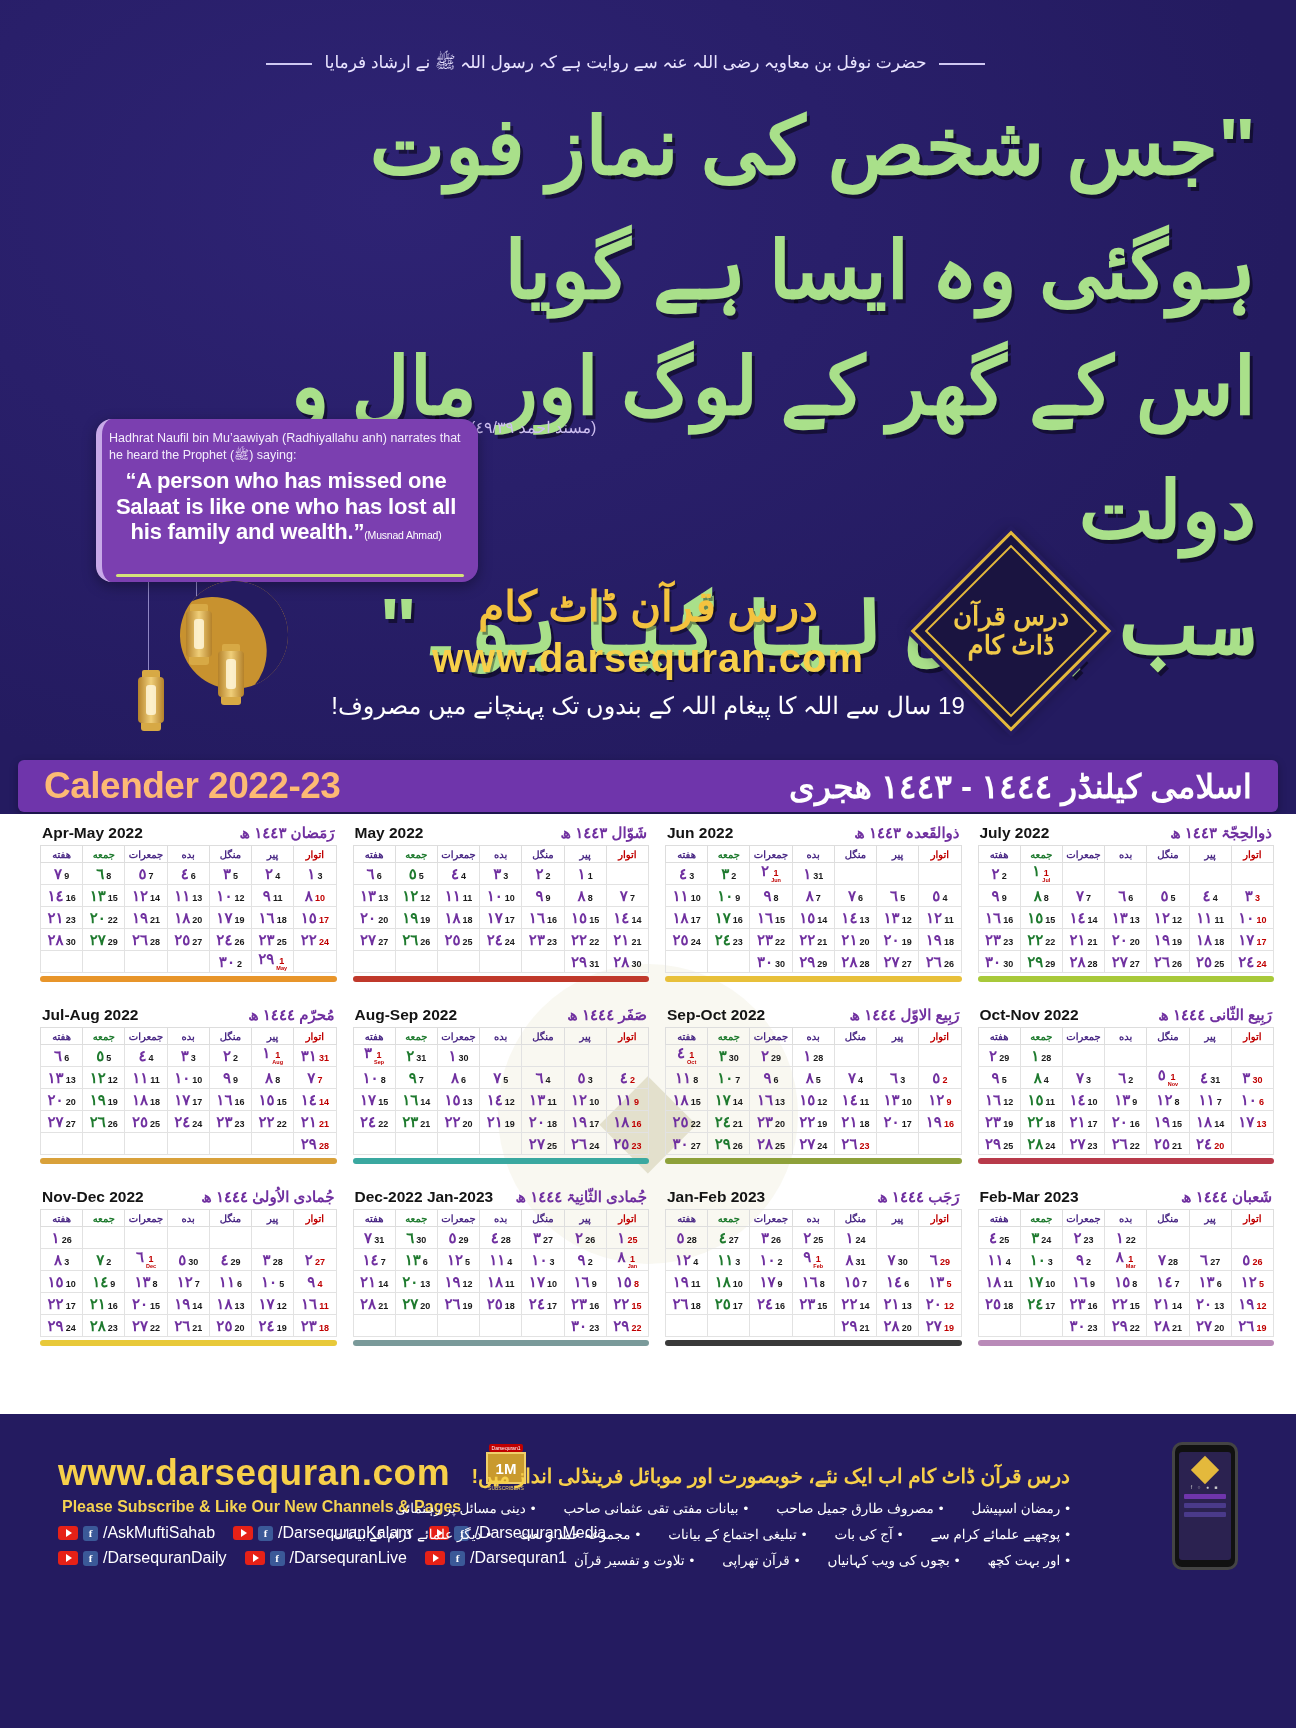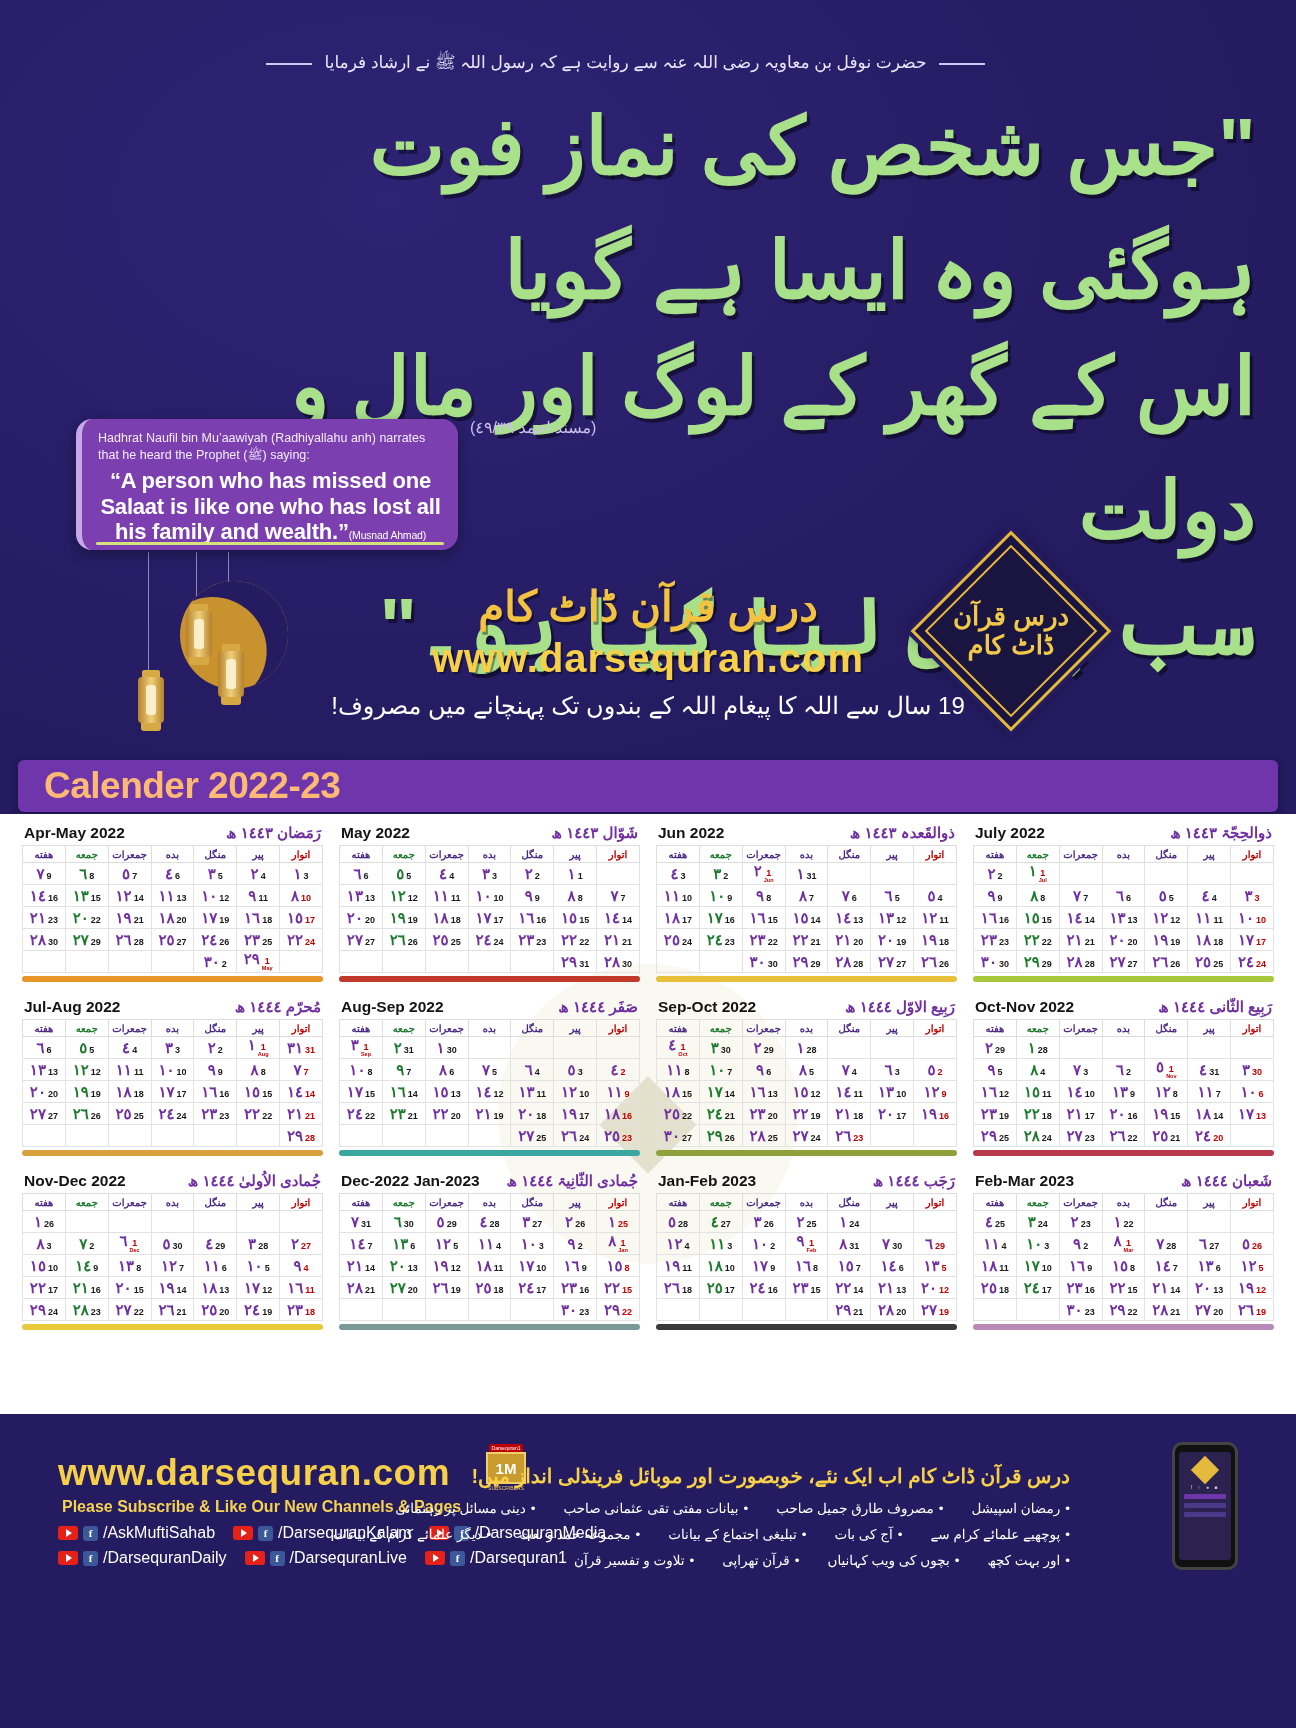--- a/index.html
+++ b/index.html
@@ -43,26 +43,26 @@
   .uh-l2 { font-size:80px; margin-top:-8px; }
   .uh-l3 { font-size:80px; margin-top:-8px; }
 
   .musnad-ref {
     position:absolute; left:470px; top:418px;
     color:#cdbff0; font-size:16px; direction:rtl;
   }
 
   
   .trans-box {
-    position:absolute; left:76px; top:419px; width:382px; height:131px;
+    position:absolute; left:96px; top:419px; width:382px; height:163px;
     background:#7b3fb0;
     border-radius:16px;
     border-left:6px solid #c8a9e8;
     box-shadow:0 4px 14px rgba(0,0,0,0.35);
-    padding:11px 15px 10px 16px;
+    padding:11px 15px 10px 7px;
     color:#ffffff;
   }
   .trans-narr { font-size:12.5px; line-height:1.32; color:#f4eefc; }
   .trans-quote { font-size:22px; font-weight:bold; line-height:1.17; margin-top:5px;
                  text-align:center; letter-spacing:-0.2px; }
   .trans-src { font-size:10.5px; font-weight:normal; }
   .trans-underline { position:absolute; left:14px; right:14px; bottom:5px;
                      height:3px; background:#d4e37a; border-radius:2px; }
 
   
@@ -139,22 +139,23 @@
     position:absolute; left:50%; top:50%; transform:translate(-50%,-50%);
     width:300px; height:300px; border-radius:50%;
     background:rgba(230,226,200,.25);
     display:flex; align-items:center; justify-content:center;
     color:rgba(200,195,160,.45); font-size:120px; font-weight:bold;
   }
 
   .cal-grid {
     position:relative; display:grid;
     grid-template-columns:repeat(4,1fr);
-    gap:4px 8px;
+    gap:12px 8px;
     padding:6px 18px 4px 18px;
+    margin-left:18px;
   }
   .month {
     position:relative;
     padding:0 4px 8px 4px;
   }
   .m-head { display:flex; justify-content:space-between; align-items:flex-end;
             padding:4px 2px 3px 2px; }
   .m-en { font-size:15.5px; font-weight:bold; color:#141414; white-space:nowrap; }
   .m-ur { font-size:15px; font-weight:bold; color:#7030a0; direction:rtl; white-space:nowrap; }
 
@@ -300,20 +301,21 @@
     <div class="brand-tag">19 سال سے اللہ کا پیغام اللہ کے بندوں تک پہنچانے میں مصروف!</div>
 
     <div class="logo-diamond">
       <div class="inner"></div>
       <div class="mark">درس قرآن ڈاٹ کام</div>
     </div>
   </div>
 
   <div class="title-bar">
     <div class="title-en">Calender 2022-23</div>
+    <div class="title-ur">اسلامی کیلنڈر ١٤٤٤ - ١٤٤٣ ھجری</div>
   </div>
 
   <div class="cal-area">
     <div class="watermark">◆</div>
     <div class="cal-grid" id="cal-grid">
         <div class="month">
           <div class="m-head">
             <div class="m-en">Apr-May 2022</div>
             <div class="m-ur">رَمَضان ١٤٤٣ ھ</div>
           </div>

